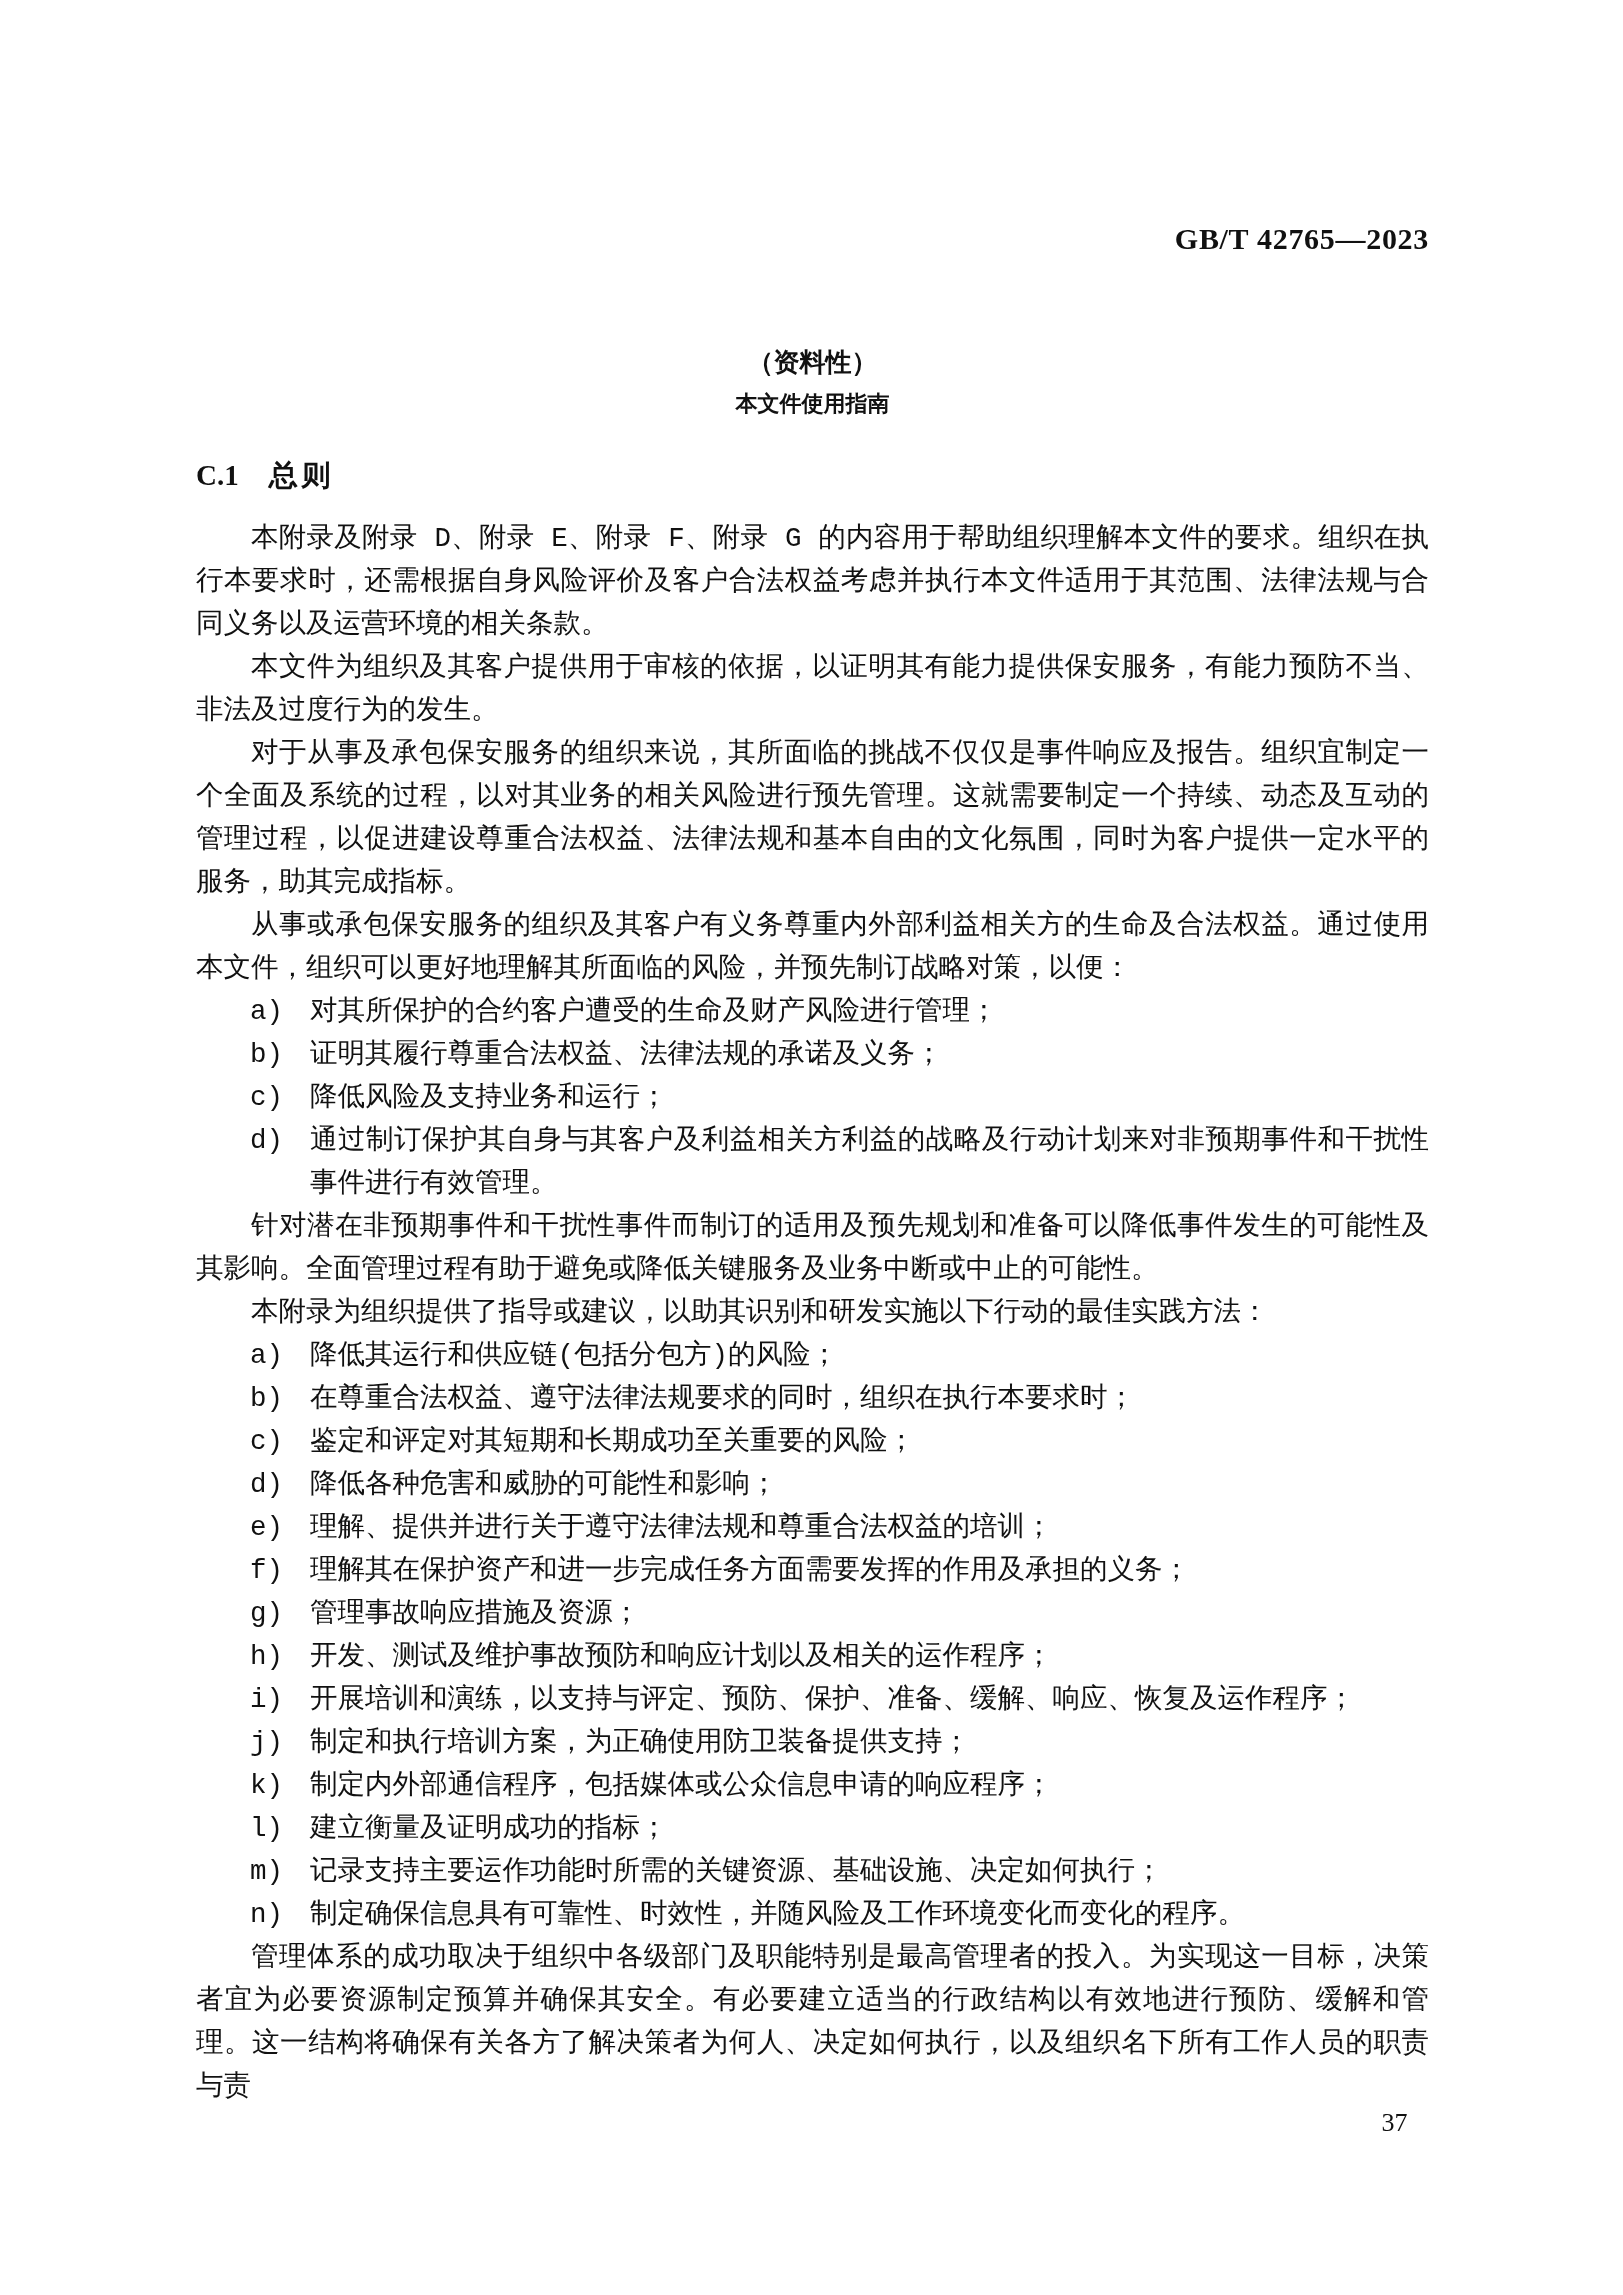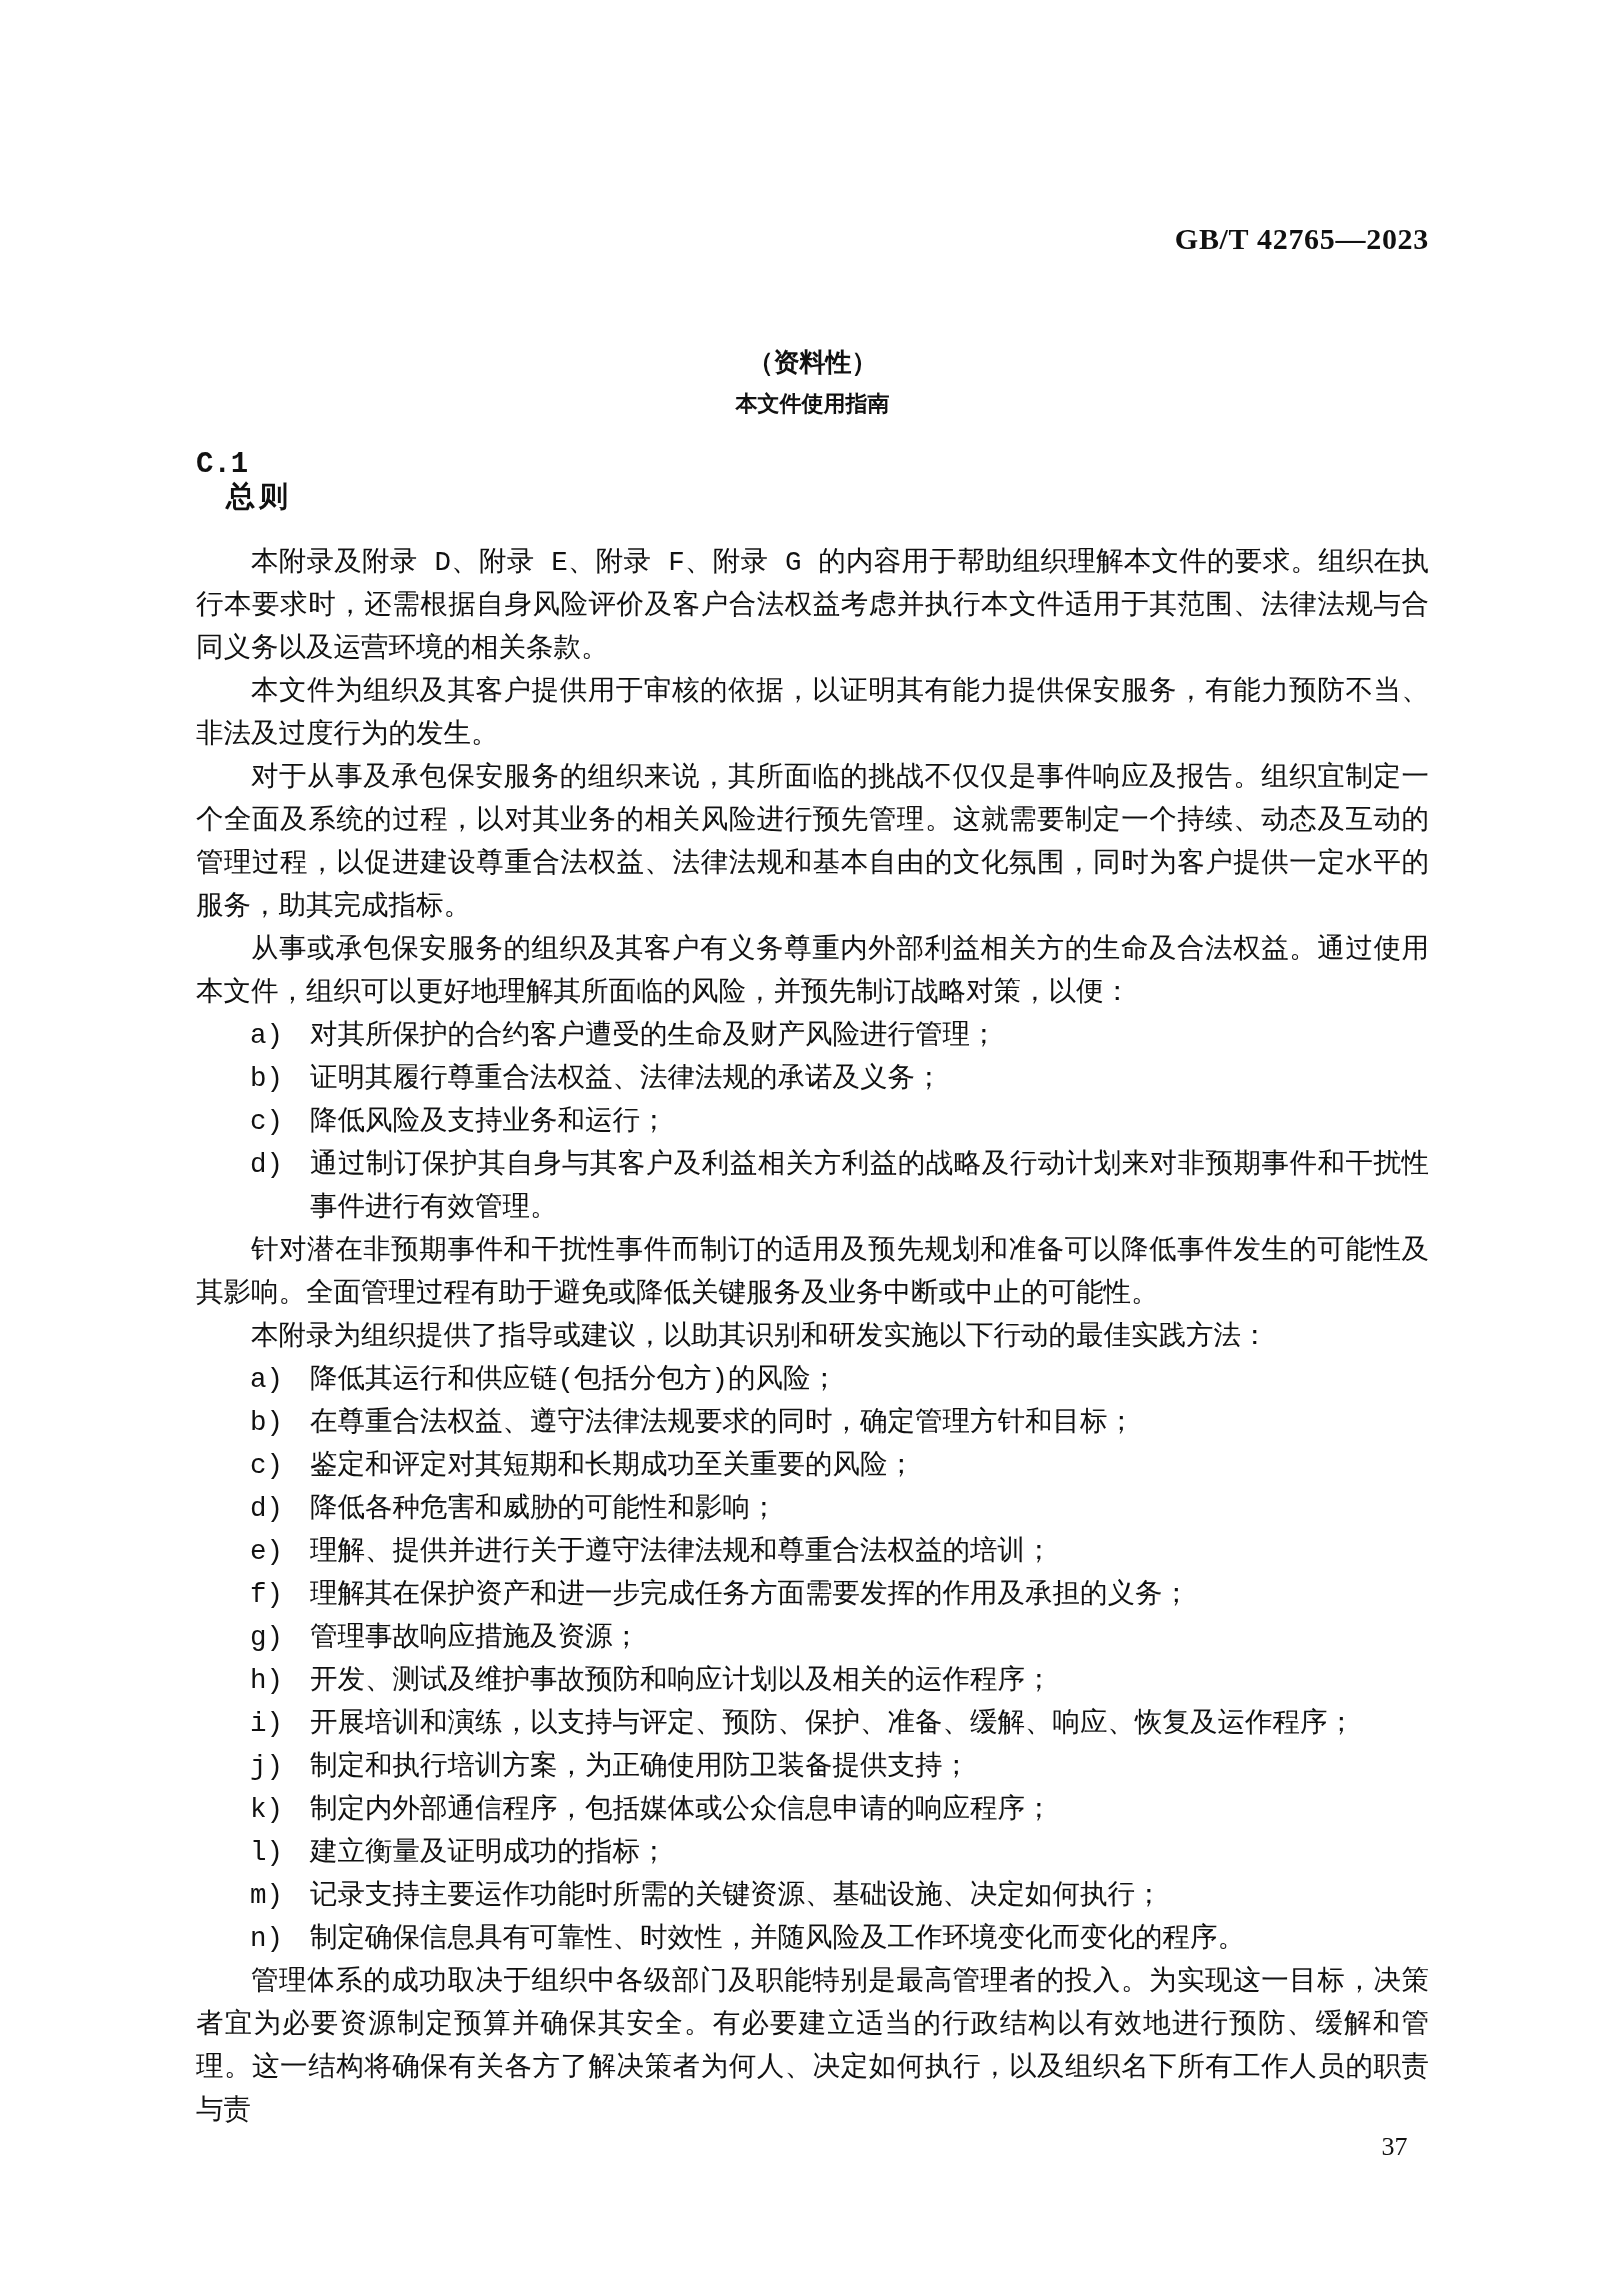--- a/index.html
+++ b/index.html
@@ -28,27 +28,26 @@
   .title-block {
     text-align: center;
     margin-top: 88px;
     font-weight: bold;
     font-family: "Liberation Sans", "DejaVu Sans", sans-serif;
   }
   .title-line-1 { font-size: 30px; line-height: 41px; }
   .title-line-2 { font-size: 26px; line-height: 41px; }
   .title-line-3 { font-size: 22px; line-height: 41px; }
   .section-heading {
-    margin-top: 24px;
+    margin-top: 34px;
     font-weight: bold;
     font-size: 29px;
     line-height: 34px;
-    font-family: Liberation Mono, monospace;
+    font-family: Liberation Serif, serif;
     display: flex;
-    flex-direction: column;
   }
   .section-number { flex: 0 0 auto; }
   .section-title { margin-left: 30px; letter-spacing: 3.9px; }
   .body-text {
     margin-top: 25px;
     font-size: 27.5px;
     line-height: 43px;
     text-align: justify;
     font-family: Liberation Mono, monospace;
   }
@@ -120,21 +119,21 @@
 
     <p class="para">针对潜在非预期事件和干扰性事件而制订的适用及预先规划和准备可以降低事件发生的可能性及其影响。全面管理过程有助于避免或降低关键服务及业务中断或中止的可能性。</p>
     <p class="para">本附录为组织提供了指导或建议，以助其识别和研发实施以下行动的最佳实践方法：</p>
 
     <div class="list-item">
       <span class="li-label">a)</span>
       <span class="li-text">降低其运行和供应链(包括分包方)的风险；</span>
     </div>
     <div class="list-item">
       <span class="li-label">b)</span>
-      <span class="li-text">在尊重合法权益、遵守法律法规要求的同时，确定管理方针和目标；</span>
+      <span class="li-text">在尊重合法权益、遵守法律法规要求的同时，组织在执行本要求时；</span>
     </div>
     <div class="list-item">
       <span class="li-label">c)</span>
       <span class="li-text">鉴定和评定对其短期和长期成功至关重要的风险；</span>
     </div>
     <div class="list-item">
       <span class="li-label">d)</span>
       <span class="li-text">降低各种危害和威胁的可能性和影响；</span>
     </div>
     <div class="list-item">

